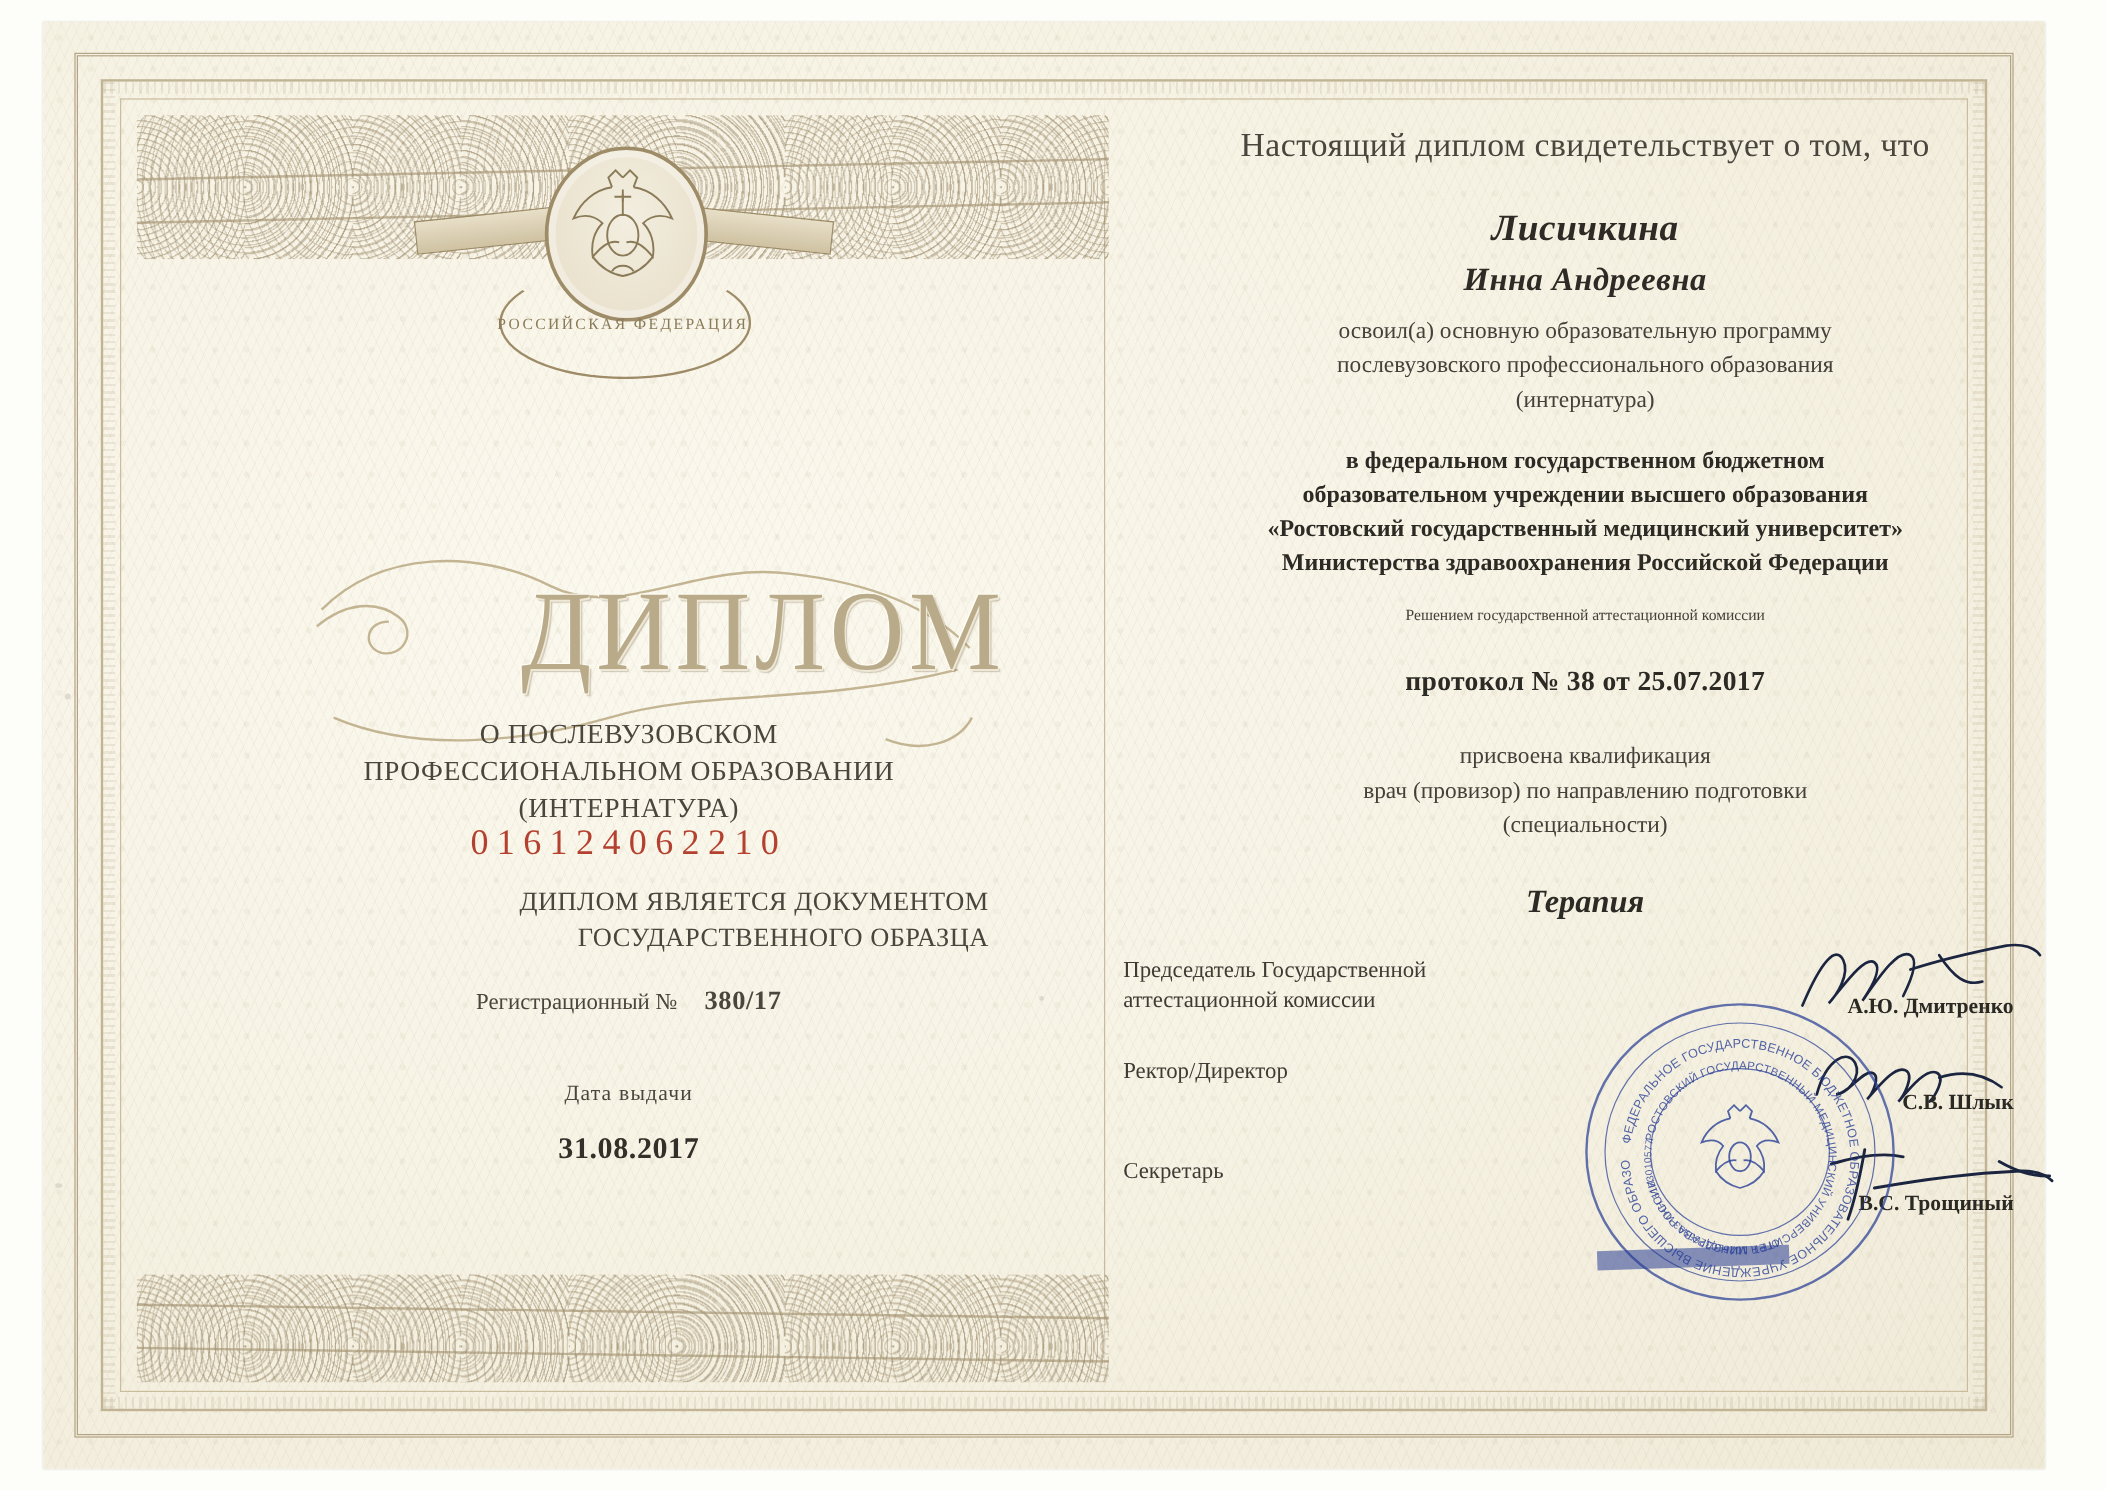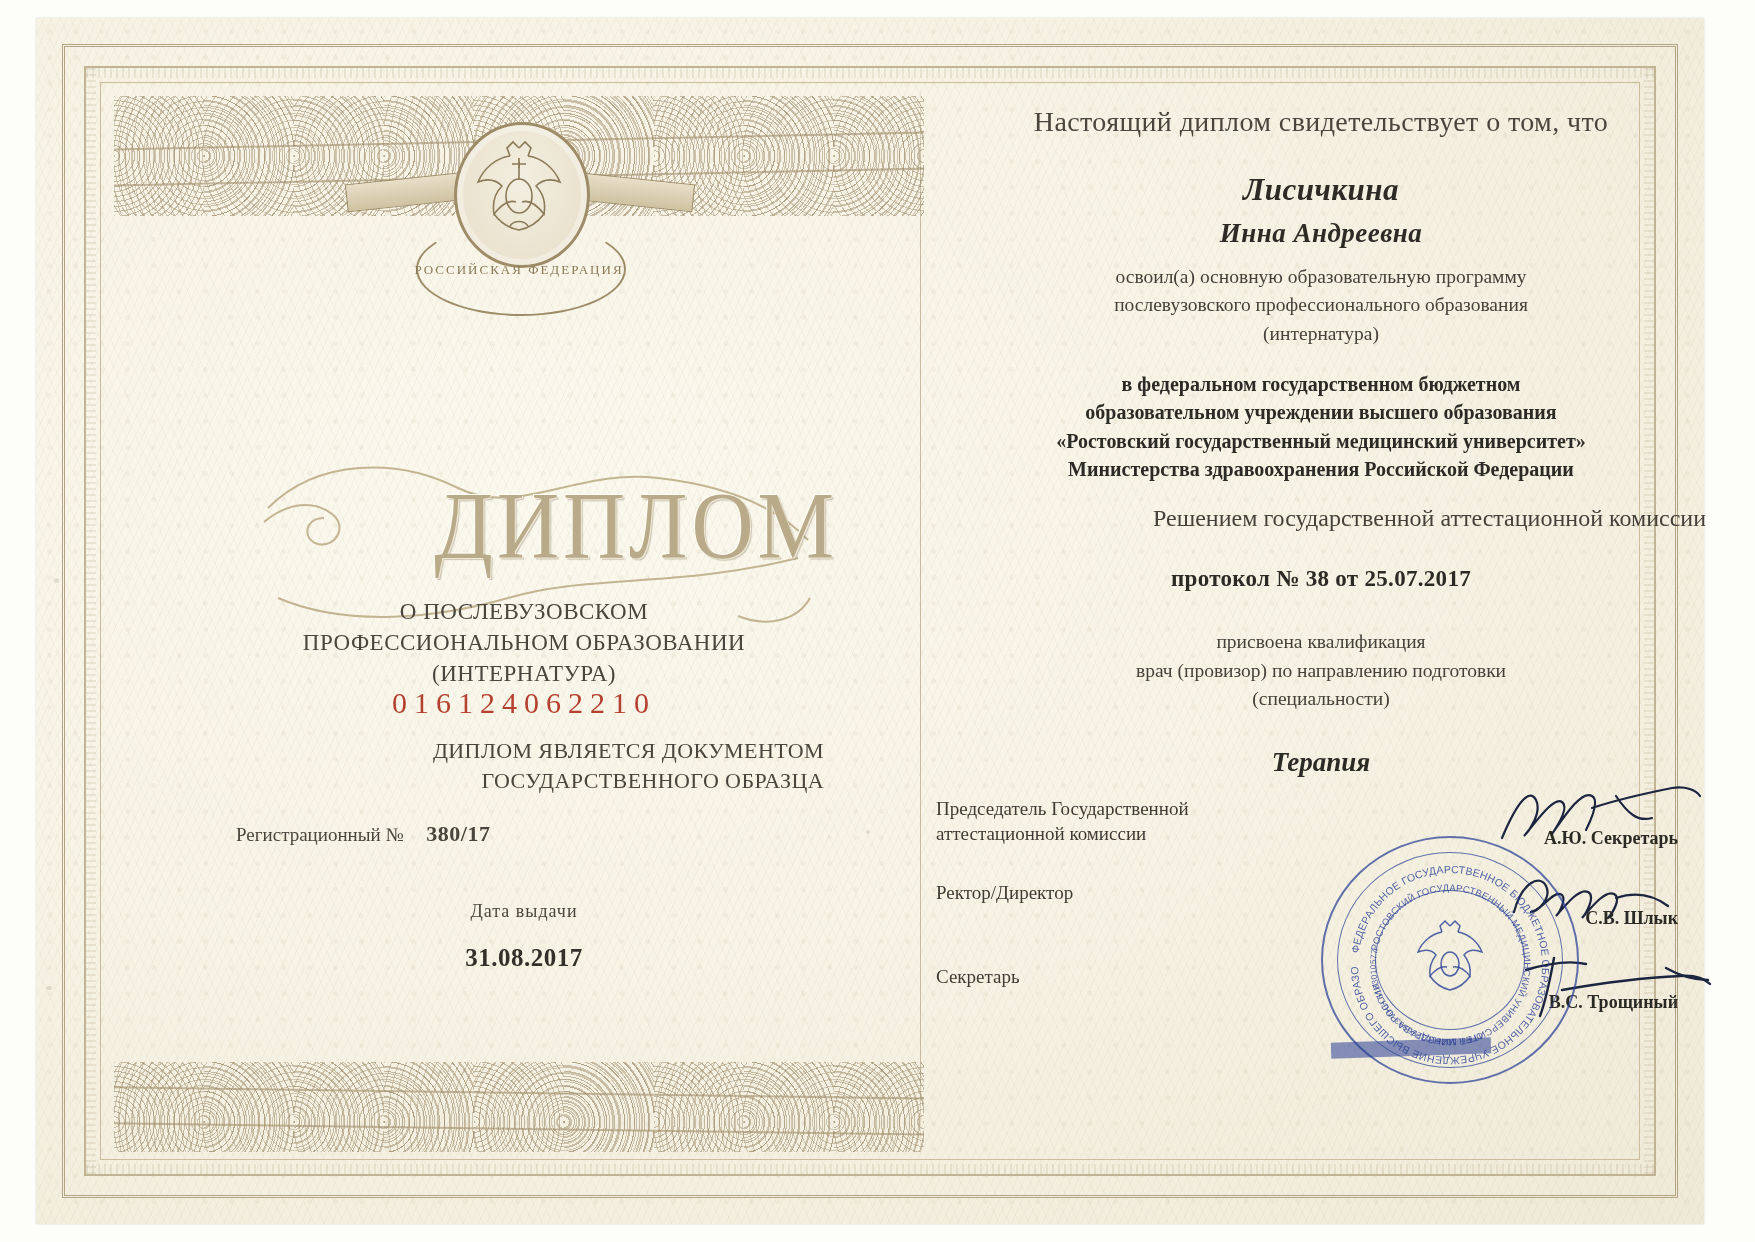--- a/index.html
+++ b/index.html
@@ -223,23 +223,24 @@
     top: 640px;
     width: 600px;
     text-align: right;
     font-size: 22px;
     line-height: 1.35;
     letter-spacing: .4px;
     color: #4a463d;
   }
   .reg-row {
     position: absolute;
-    left: 122px;
+    left: 110px;
     top: 725px;
     width: 600px;
+    text-align: center;
     font-size: 19px;
     color: #4a463d;
   }
   .reg-row .reg-value {
     font-weight: bold;
     font-size: 22px;
     margin-left: 18px;
     letter-spacing: .5px;
   }
   .date-label {
@@ -303,23 +304,22 @@
   }
   .r-institution {
     margin-top: 22px;
     font-size: 20px;
     font-weight: bold;
     line-height: 1.42;
     color: #2c2a25;
   }
   .r-commission {
     margin-top: 22px;
-    font-size: 24px;
+    font-size: 13px;
     color: #45413a;
-    text-align: right;
   }
   .r-protocol {
     margin-top: 34px;
     font-size: 23px;
     font-weight: bold;
     letter-spacing: .3px;
     color: #2c2a25;
   }
   .r-qual {
     margin-top: 36px;
@@ -529,21 +529,21 @@
 
         <div class="sig-row">
           <div class="sig-label">Председатель Государственной аттестационной комиссии</div>
           <svg class="sig-ink" style="left:560px; top:-18px;" width="210" height="72" viewBox="0 0 210 72">
             <g fill="none" stroke="#1c2540" stroke-width="2.2" stroke-linecap="round">
               <path d="M6 60 C22 22 34 10 40 22 C46 34 34 52 28 58 C40 44 58 18 66 24 C74 30 60 50 56 56 C70 36 86 12 96 18 C104 23 94 44 90 52"></path>
               <path d="M96 30 C120 22 146 16 176 10 C190 8 200 12 204 18"></path>
               <path d="M120 18 C132 36 142 44 156 40"></path>
             </g>
           </svg>
-          <div class="sig-name" style="top:32px;">А.Ю. Секретарь</div>
+          <div class="sig-name" style="top:32px;">А.Ю. Дмитренко</div>
         </div>
 
         <div class="sig-row" style="margin-top:22px;">
           <div class="sig-label">Ректор/Директор</div>
           <svg class="sig-ink" style="left:570px; top:-16px;" width="190" height="70" viewBox="0 0 190 70">
             <g fill="none" stroke="#1c2540" stroke-width="2.2" stroke-linecap="round">
               <path d="M8 48 C16 18 34 10 40 22 C46 34 32 48 24 48 C34 48 46 28 54 30 C62 32 54 48 50 52 C62 38 74 24 82 28 C90 32 80 50 76 54 C88 40 100 26 108 30 C116 34 106 50 102 54"></path>
               <path d="M110 34 C128 28 146 30 162 42"></path>
             </g>
           </svg>

